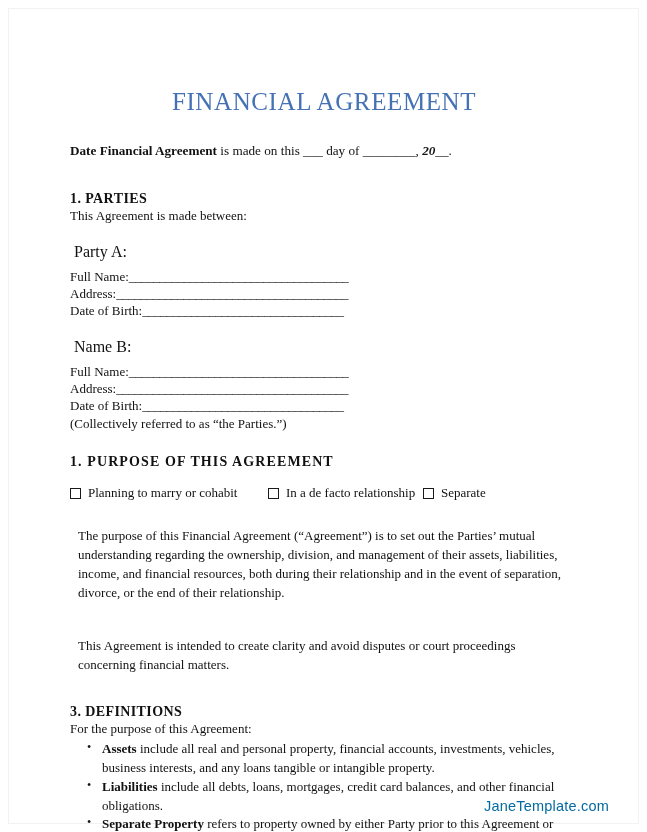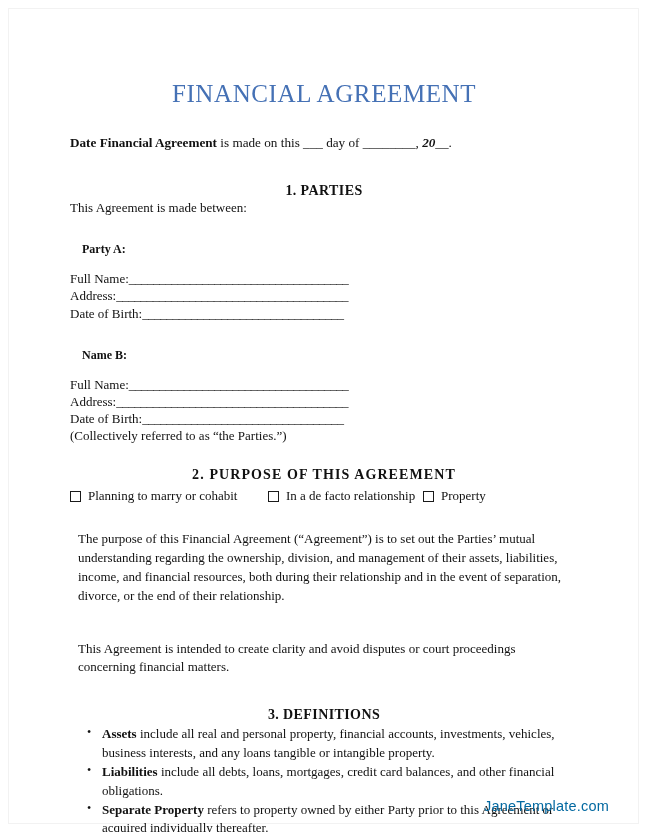--- a/index.html
+++ b/index.html
@@ -33,81 +33,80 @@
     width: 508px;
   }
 
   
   .doc-title {
     text-align: center;
     font-size: 25px;
     letter-spacing: 0.6px;
     color: #4571b5;
     font-weight: 400;
-    margin: 12px;
-    padding-top: 68px;
+    margin: 0;
+    padding-top: 88px;
     line-height: 1.1;
     white-space: nowrap;
   }
 
   
   .intro {
     margin-top: 26px;
     font-size: 13.2px;
     line-height: 1.35;
   }
   .intro b { font-weight: bold; }
   .intro .yr { font-weight: bold; font-style: italic; }
 
   
   .sec-head {
     font-weight: bold;
     font-size: 14px;
     letter-spacing: 0.4px;
     margin: 0;
-    text-align: center;
   }
   .sec-head.sp2 { letter-spacing: 1.1px; }
 
   .body-line {
     font-size: 13px;
     line-height: 1.36;
     margin: 0;
   }
   .para {
     font-size: 13px;
     line-height: 1.45;
     margin: 8px;
     text-align: left;
   }
   .gap-md { height: 13px; }
   .gap-lg { height: 18px; }
   .gap-xl { height: 22px; }
 
   
   .party-label {
-    font-weight: bold;
-    font-size: 12px;
+    font-weight: normal;
+    font-size: 16px;
     line-height: 1.4;
-    margin: 12px;
+    margin: 4px;
   }
   .field-row {
     font-size: 13px;
     line-height: 1.33;
     white-space: nowrap;
     overflow: hidden;
   }
   .field-lbl { }
   .field-rule {
     letter-spacing: -0.4px;
   }
 
   
   .tick-row {
-    margin-top: 5px;
+    margin-top: 15px;
     font-size: 13px;
     display: flex;
     align-items: center;
   }
   .tick {
     display: inline-flex;
     align-items: center;
     white-space: nowrap;
   }
   .tick-1 { width: 198px; }
@@ -197,48 +196,49 @@
     <div class="field-row">
       <span class="field-lbl">Address:</span><span class="field-rule">______________________________________</span>
     </div>
     <div class="field-row">
       <span class="field-lbl">Date of Birth:</span><span class="field-rule">_________________________________</span>
     </div>
     <p class="body-line">(Collectively referred to as “the Parties.”)</p>
 
     <div class="gap-xl"></div>
 
-    <h2 class="sec-head sp2">2. PURPOSE OF THIS AGREEMENT</h2>
+    <h2 class="sec-head sp2">1. PURPOSE OF THIS AGREEMENT</h2>
 
     <div class="tick-row">
       <span class="tick tick-1">
         <span class="box"></span>
         <span>Planning to marry or cohabit</span>
       </span>
       <span class="tick tick-2">
         <span class="box"></span>
         <span>In a de facto relationship</span>
       </span>
       <span class="tick">
         <span class="box"></span>
-        <span>Property</span>
+        <span>Separate</span>
       </span>
     </div>
 
     <div class="gap-lg"></div>
 
     <p class="para">The purpose of this Financial Agreement (“Agreement”) is to set out the Parties’ mutual understanding regarding the ownership, division, and management of their assets, liabilities, income, and financial resources, both during their relationship and in the event of separation, divorce, or the end of their relationship.</p>
 
     <div class="gap-lg"></div>
 
     <p class="para">This Agreement is intended to create clarity and avoid disputes or court proceedings concerning financial matters.</p>
 
     <div class="gap-xl"></div>
 
     <h2 class="sec-head">3. DEFINITIONS</h2>
+    <p class="body-line">For the purpose of this Agreement:</p>
 
     <ul class="defs">
       <li>
         <b>Assets</b><span> include all real and personal property, financial accounts, investments, vehicles, business interests, and any loans tangible or intangible property.</span>
       </li>
       <li>
         <b>Liabilities</b><span> include all debts, loans, mortgages, credit card balances, and other financial obligations.</span>
       </li>
       <li>
         <b>Separate Property</b><span> refers to property owned by either Party prior to this Agreement or acquired individually thereafter.</span>

